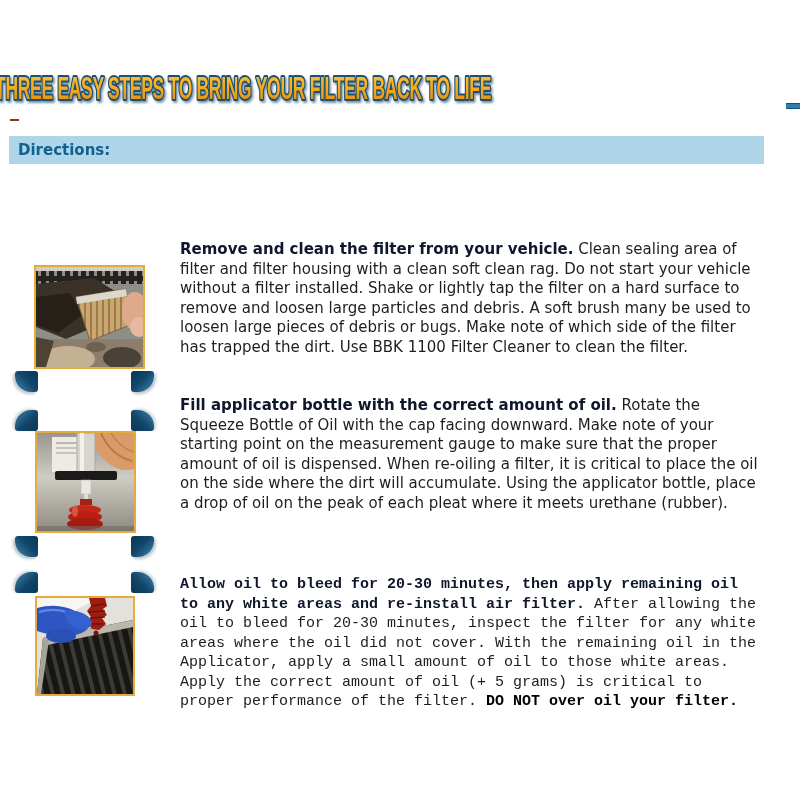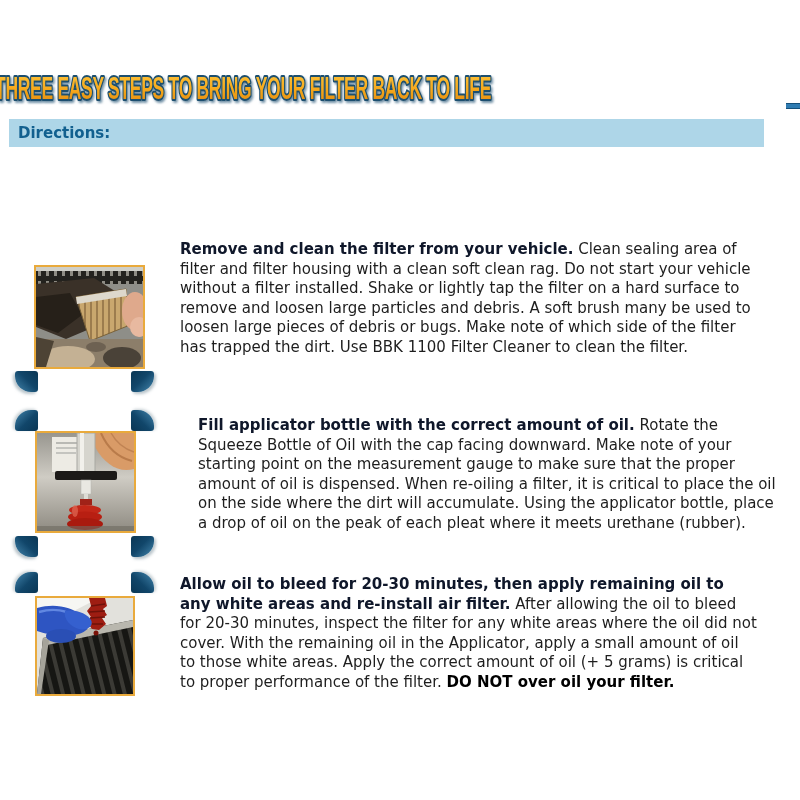--- a/index.html
+++ b/index.html
@@ -8,33 +8,33 @@
 
   
   .title-wrap{position:absolute;left:-5px;top:70px;width:530px;height:40px;}
 
   
   .edge-dash{position:absolute;left:786px;top:103px;width:14px;height:6px;
              background:#2f7cb2;border-top:1px solid #15507a;border-bottom:1px solid #15507a;box-sizing:border-box;}
   .red-dash{position:absolute;left:10px;top:119px;width:9px;height:2px;background:#963122;}
 
   
-  .directions-bar{position:absolute;left:9px;top:119px;width:755px;height:28px;
+  .directions-bar{position:absolute;left:9px;top:136px;width:755px;height:28px;
                   background:#aed6e8;}
   .directions-bar span{display:block;padding-left:9px;line-height:28px;
                   font-size:15px;font-weight:bold;color:#12608f;}
 
   
   .step-text{position:absolute;left:180px;width:578px;margin:0;
              font-size:15px;line-height:19.5px;color:#1e1e1e;}
   .step-title{color:#0f172a;font-weight:bold;}
   .bold-tail{color:#000;font-weight:bold;}
   #step1-text{top:240px;}
-  #step2-text{top:416px;margin-left:18px;}
-  #step3-text{top:575px;}
+  #step2-text{top:396px;}
+  #step3-text{top:575px;font-family:Liberation Mono, monospace;}
 
   
   .photo{position:absolute;margin:0;border:2px solid #e9aa3c;box-sizing:border-box;
          background:#9a9a94;overflow:hidden;}
   #photo1{left:34px;top:265px;width:111px;height:104px;}
   #photo2{left:35px;top:431px;width:101px;height:102px;}
   #photo3{left:35px;top:596px;width:100px;height:100px;}
   .photo svg{display:block;width:100%;height:100%;}
 
   

